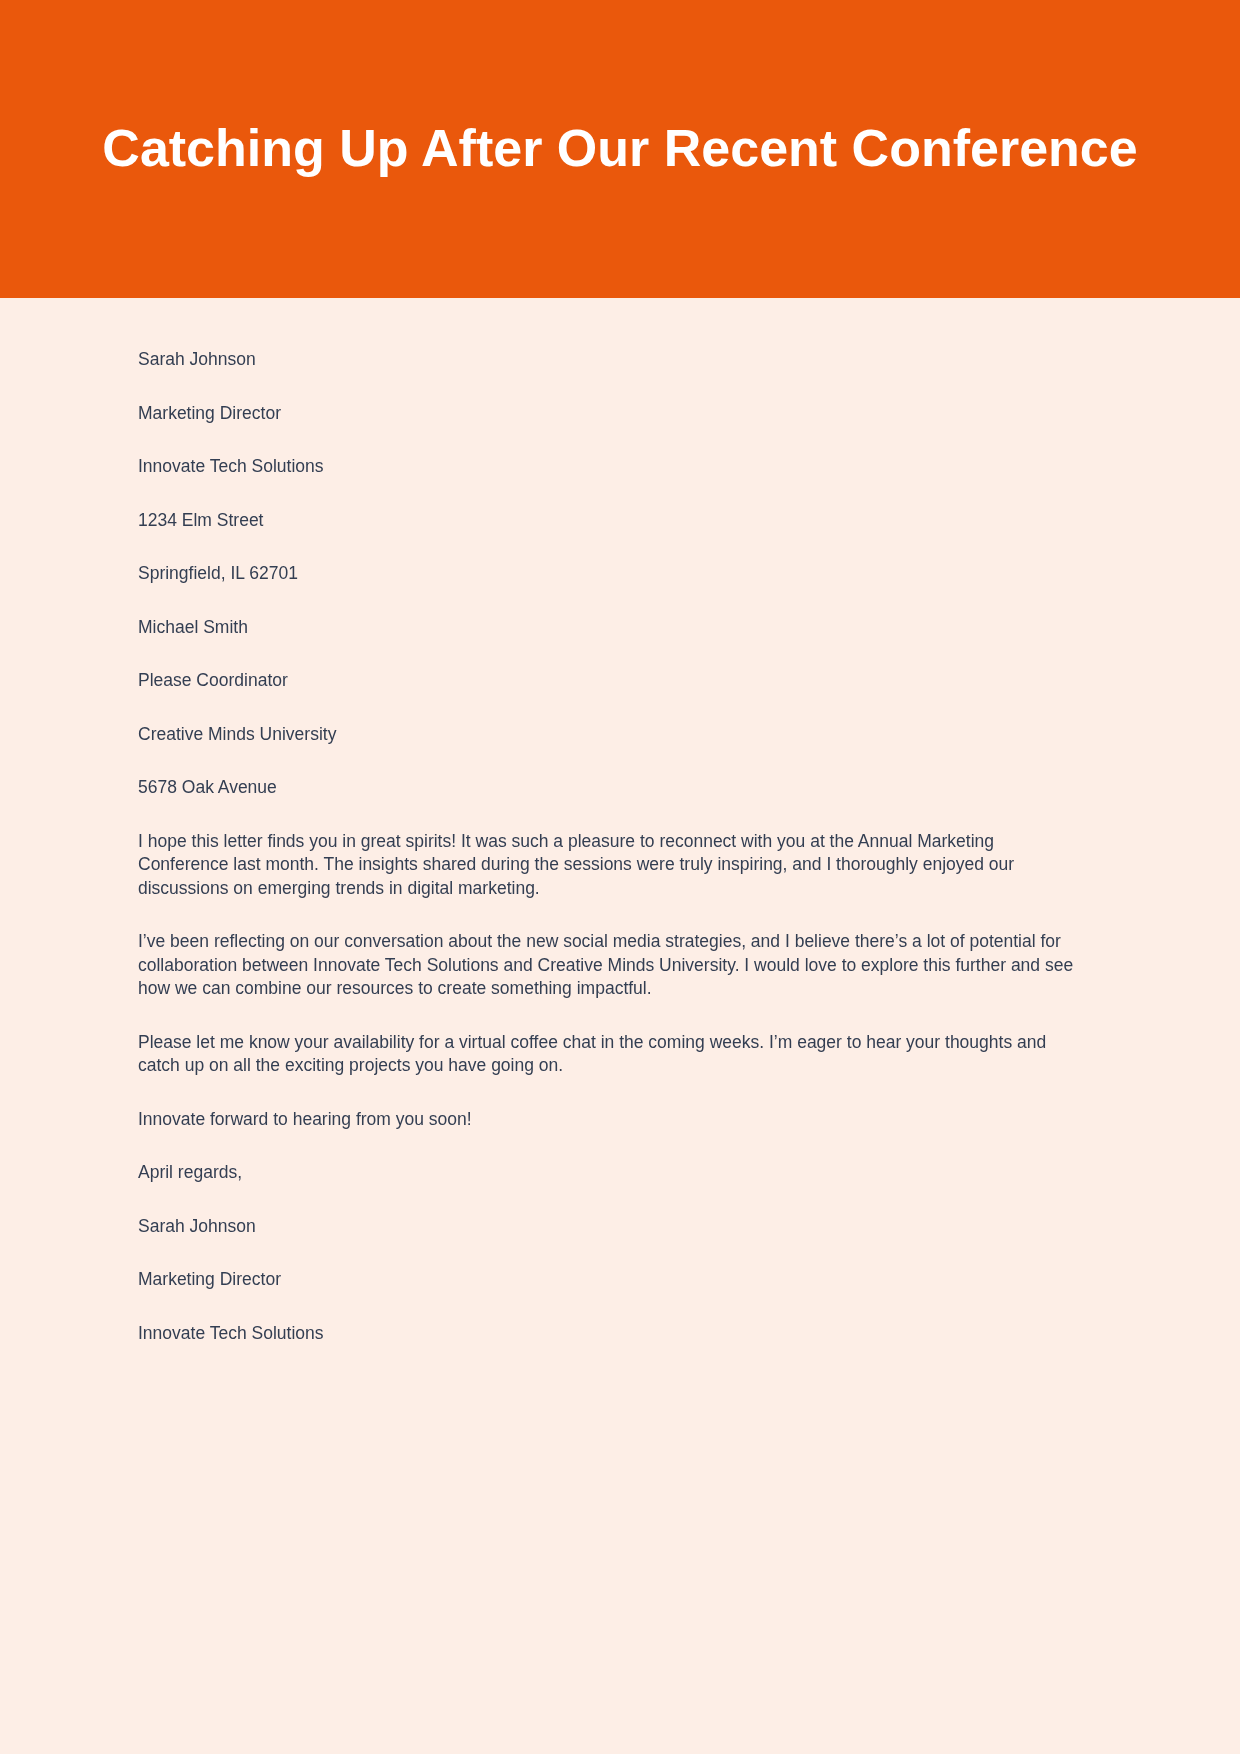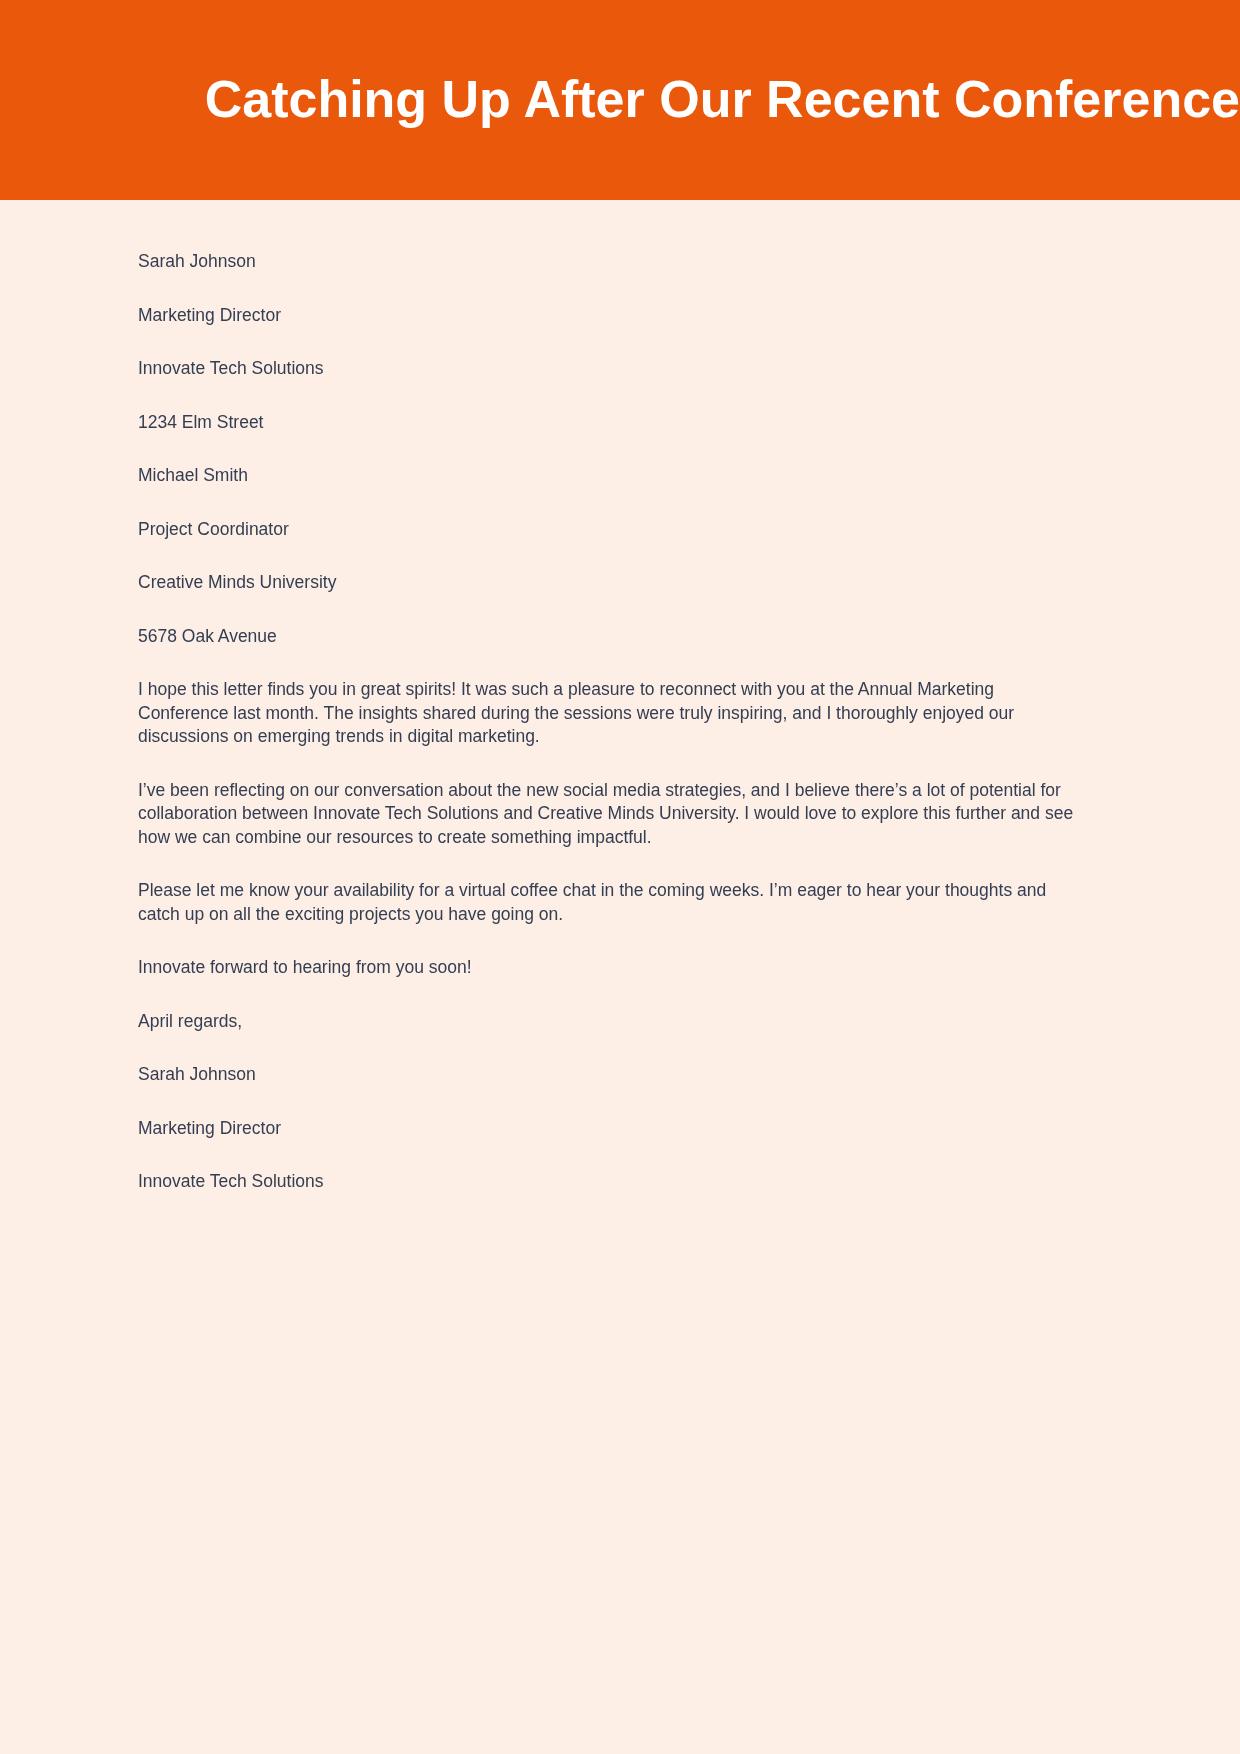--- a/index.html
+++ b/index.html
@@ -16,25 +16,25 @@
   }
   .page {
     width: 1240px;
     height: 1754px;
     background: var(--page-background);
     overflow: hidden;
     position: relative;
   }
   .banner {
     width: 1240px;
-    height: 200px;
+    height: 298px;
     background: var(--header-background);
     display: flex;
     align-items: center;
-    justify-content: flex-end;
+    justify-content: center;
   }
   .banner h1 {
     margin: 0;
     font-family: "Liberation Sans", sans-serif;
     font-weight: bold;
     font-size: 52px;
     line-height: 1.1;
     color: var(--header-text);
     text-align: center;
     white-space: nowrap;
@@ -58,23 +58,24 @@
   <header class="banner">
     <h1>Catching Up After Our Recent Conference</h1>
   </header>
 
   <main class="letter-body">
 
     <p>Sarah Johnson</p>
     <p>Marketing Director</p>
     <p>Innovate Tech Solutions</p>
     <p>1234 Elm Street</p>
+    <p>Springfield, IL 62701</p>
 
     <p>Michael Smith</p>
-    <p>Project Coordinator</p>
+    <p>Please Coordinator</p>
     <p>Creative Minds University</p>
     <p>5678 Oak Avenue</p>
 
 
     <p>I hope this letter finds you in great spirits! It was such a pleasure to reconnect with you at the Annual Marketing Conference last month. The insights shared during the sessions were truly inspiring, and I thoroughly enjoyed our discussions on emerging trends in digital marketing.</p>
     <p>I’ve been reflecting on our conversation about the new social media strategies, and I believe there’s a lot of potential for collaboration between Innovate Tech Solutions and Creative Minds University. I would love to explore this further and see how we can combine our resources to create something impactful.</p>
     <p>Please let me know your availability for a virtual coffee chat in the coming weeks. I’m eager to hear your thoughts and catch up on all the exciting projects you have going on.</p>
     <p>Innovate forward to hearing from you soon!</p>
 
     <p>April regards,</p>

